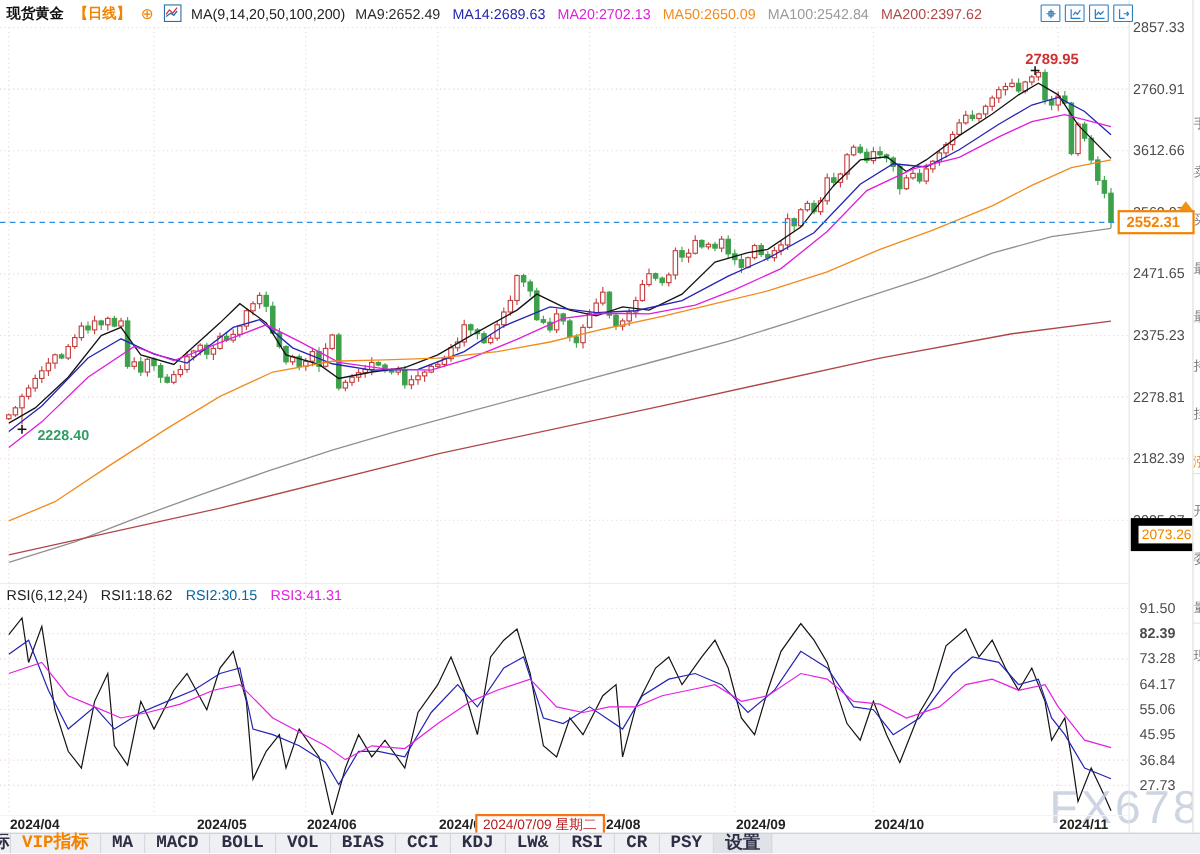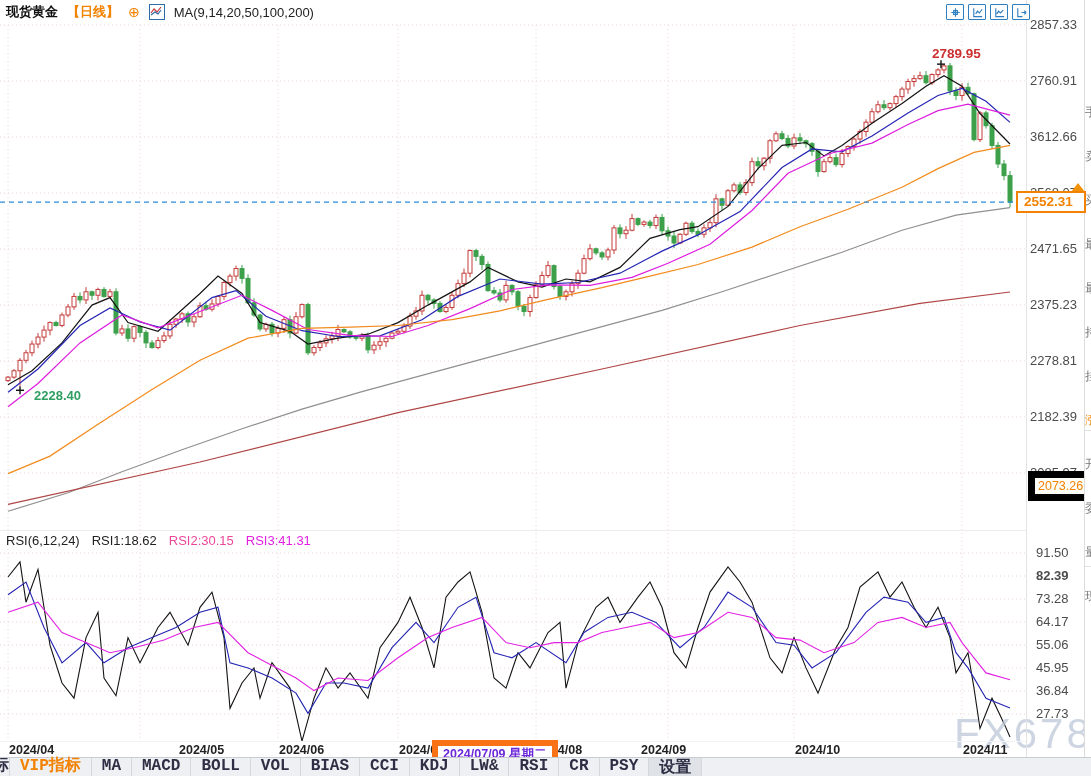--- a/index.html
+++ b/index.html
@@ -25,21 +25,21 @@
   .badge-cur{position:absolute;left:1016px;top:191px;width:60px;height:18px;border:2px solid #f28200;
        background:#fff;color:#f28200;font-size:13.5px;font-weight:bold;line-height:18px;
        padding-left:6px;z-index:5}
   .tri{position:absolute;left:1071px;top:183px;width:0;height:0;border-left:7px solid transparent;
        border-right:7px solid transparent;border-bottom:9px solid #f2920a;z-index:5}
   .badge-sec{position:absolute;left:1028px;top:471px;width:55px;height:16px;border:7px solid #000000;
        background:#fffdf8;color:#f28200;font-size:12.5px;line-height:16px;padding-left:3px;z-index:4}
   .anno-high{position:absolute;font-size:13.5px;font-weight:bold;color:#cc3030;z-index:4}
   .anno-low{position:absolute;font-size:13px;font-weight:bold;color:#2e9e62;z-index:4}
   .tooltip{position:absolute;left:432px;top:740px;height:17px;line-height:17px;background:#fff;
-       border:6px solid #f97316;color:#6d28d9;font-size:12.5px;font-weight:bold;
+       border:2px solid #f97316;color:#b91c1c;font-size:12.5px;font-weight:normal;
        padding:0 5px;z-index:6;white-space:nowrap}
   .toolbar{position:absolute;left:0;right:0;bottom:0;height:18px;background:#eef0f3;
        border-top:1px solid #c9ccd1;display:flex;align-items:stretch;z-index:7;
        font-family:"Liberation Mono",monospace;font-weight:bold;font-size:16px;color:#2e2e44}
   .titem{padding:0 10px;line-height:17px;border-right:1px solid #d4d7db;cursor:pointer;white-space:nowrap}
   .titem.accent{color:#f28200}
   .titem.chip{background:#dfe2e7;font-family:"Liberation Sans",sans-serif}
   .titem.cut{width:9px;padding:0;overflow:hidden}
   .titem.cut span{display:inline-block;margin-left:-7px}
   .strip{position:absolute;left:1084px;top:0;width:7px;height:757px;overflow:hidden;z-index:4;
@@ -449,38 +449,46 @@
       <div class="ylab" style="left: 1036px; top: 614.008px;">64.17</div>
       <div class="ylab" style="left: 1036px; top: 637.011px;">55.06</div>
       <div class="ylab" style="left: 1036px; top: 660.014px;">45.95</div>
       <div class="ylab" style="left: 1036px; top: 683.016px;">36.84</div>
       <div class="ylab" style="left: 1036px; top: 706.019px;">27.73</div>
       <div class="xlab" style="left: 9px; top: 743px;">2024/04</div>
       <div class="xlab" style="left: 141px; top: 743px; margin-left: 38px;">2024/05</div>
       <div class="xlab" style="left: 279px; top: 743px;">2024/06</div>
       <div class="xlab" style="left: 399px; top: 743px;">2024/07</div>
       <div class="xlab" style="left: 537px; top: 743px;">2024/08</div>
-      <div class="xlab" style="left: 641px; top: 743px;">2024/09</div>
+      <div class="xlab" style="left: 669px; top: 743px;">2024/09</div>
       <div class="xlab" style="left: 795px; top: 743px;">2024/10</div>
       <div class="xlab" style="left: 963px; top: 743px;">2024/11</div>
     </div>
 
   <div class="vsep" style="left:1026px;top:0;height:757px"></div>
   <div class="hsep" style="left:0;top:530px;width:1026px"></div>
   <div class="hsep" style="left:0;top:741px;width:1026px;background:#f3f3f3"></div>
 
   <div class="header">
     <span class="title">现货黄金</span>
     <span class="period">【日线】</span>
     <span class="plus">⊕</span>
     <span class="candle-icon"><svg width="12" height="12" viewBox="0 0 12 12">
           <polyline points="1,8 4,4 7,7 11,2" fill="none" stroke="#c43b3b" stroke-width="1.2"></polyline>
           <polyline points="1,10 5,7 8,9 11,5" fill="none" stroke="#2e6da8" stroke-width="1.2"></polyline>
         </svg></span>
     <span class="magroup">MA(9,14,20,50,100,200)</span>
+    <span id="ma-values" style="display:flex;gap:11px">
+        <span class="maval" style="color: rgb(43, 43, 43);">MA9:2652.49</span>
+        <span class="maval" style="color: rgb(37, 37, 180);">MA14:2689.63</span>
+        <span class="maval" style="color: rgb(222, 30, 222);">MA20:2702.13</span>
+        <span class="maval" style="color: rgb(242, 139, 29);">MA50:2650.09</span>
+        <span class="maval" style="color: rgb(154, 154, 154);">MA100:2542.84</span>
+        <span class="maval" style="color: rgb(177, 72, 72);">MA200:2397.62</span>
+      </span>
   </div>
 
   <div class="corner" id="corner">
       <span class="cicon">
         <svg width="13" height="13" viewBox="0 0 14 13">
           <path d="M7 2v9M2.5 6.5h9M5 4.5h4v4H5z" fill="none" stroke="#2e7fc0" stroke-width="1.2"></path>
         </svg>
       </span>
       <span class="cicon">
         <svg width="13" height="13" viewBox="0 0 14 13">
@@ -496,21 +504,21 @@
         <svg width="13" height="13" viewBox="0 0 14 13">
           <path d="M3 2v9h5M7 6.5h5m0 0l-2-2m2 2l-2 2" fill="none" stroke="#2e7fc0" stroke-width="1.2"></path>
         </svg>
       </span>
     </div>
 
   <div class="rsi-header">
     <span style="color:#222">RSI(6,12,24)</span>
     <span id="rsi-values" style="display:flex;gap:12px">
         <span style="color: rgb(34, 34, 34);">RSI1:18.62</span>
-        <span style="color: #ec4899;">RSI2:30.15</span>
+        <span style="color: #0369a1;">RSI2:30.15</span>
         <span style="color: rgb(227, 33, 227);">RSI3:41.31</span>
       </span>
   </div>
 
   <div class="anno-high" style="left:932px;top:46px">2789.95</div>
   <div class="anno-low" style="left:34px;top:388px">2228.40</div>
 
   <div class="tri"></div>
   <div class="badge-cur">2552.31</div>
   <div class="badge-sec">2073.26</div>

